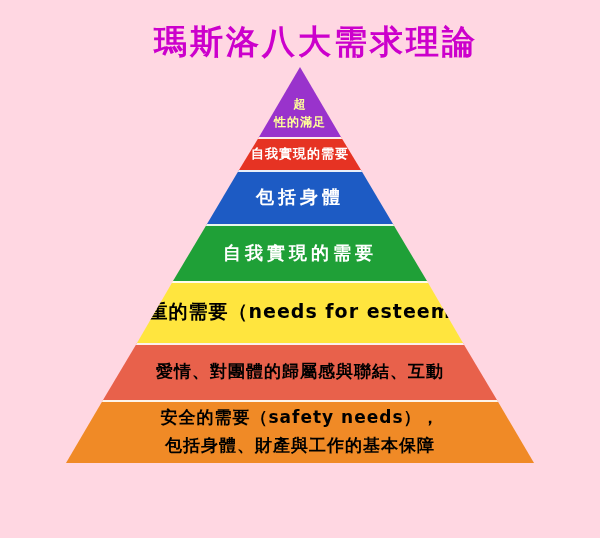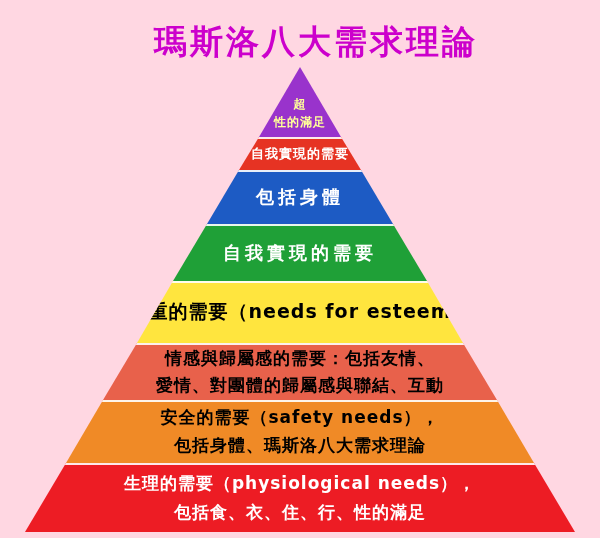--- a/index.html
+++ b/index.html
@@ -126,28 +126,23 @@
       <span class="line">自我實現的需要</span>
         <span class="line"></span>
     </div>
 
     <div class="level level-5 sep" style="background-color: rgb(255, 229, 62); color: rgb(0, 0, 0);">
       <span class="line">尊重的需要（needs for esteem）</span>
         <span class="line"></span>
     </div>
 
     <div class="level level-6 sep" style="background-color: rgb(232, 97, 75); color: rgb(0, 0, 0);">
-      <span class="line">情感與歸屬感的需要：包括友情、</span>
         <span class="line">愛情、對團體的歸屬感與聯結、互動</span>
     </div>
 
     <div class="level level-7 sep" style="background-color: rgb(240, 138, 38); color: rgb(0, 0, 0);">
       <span class="line">安全的需要（safety needs），</span>
-        <span class="line">包括身體、瑪斯洛八大需求理論</span>
+        <span class="line">包括身體、財產與工作的基本保障</span>
     </div>
 
-    <div class="level level-8 sep" style="background-color: rgb(237, 28, 36); color: rgb(255, 255, 255);">
-      <span class="line">生理的需要（physiological needs），</span>
-        <span class="line">包括食、衣、住、行、性的滿足</span>
-    </div>
 
   </div>
 </div>
 
 </body></html>

